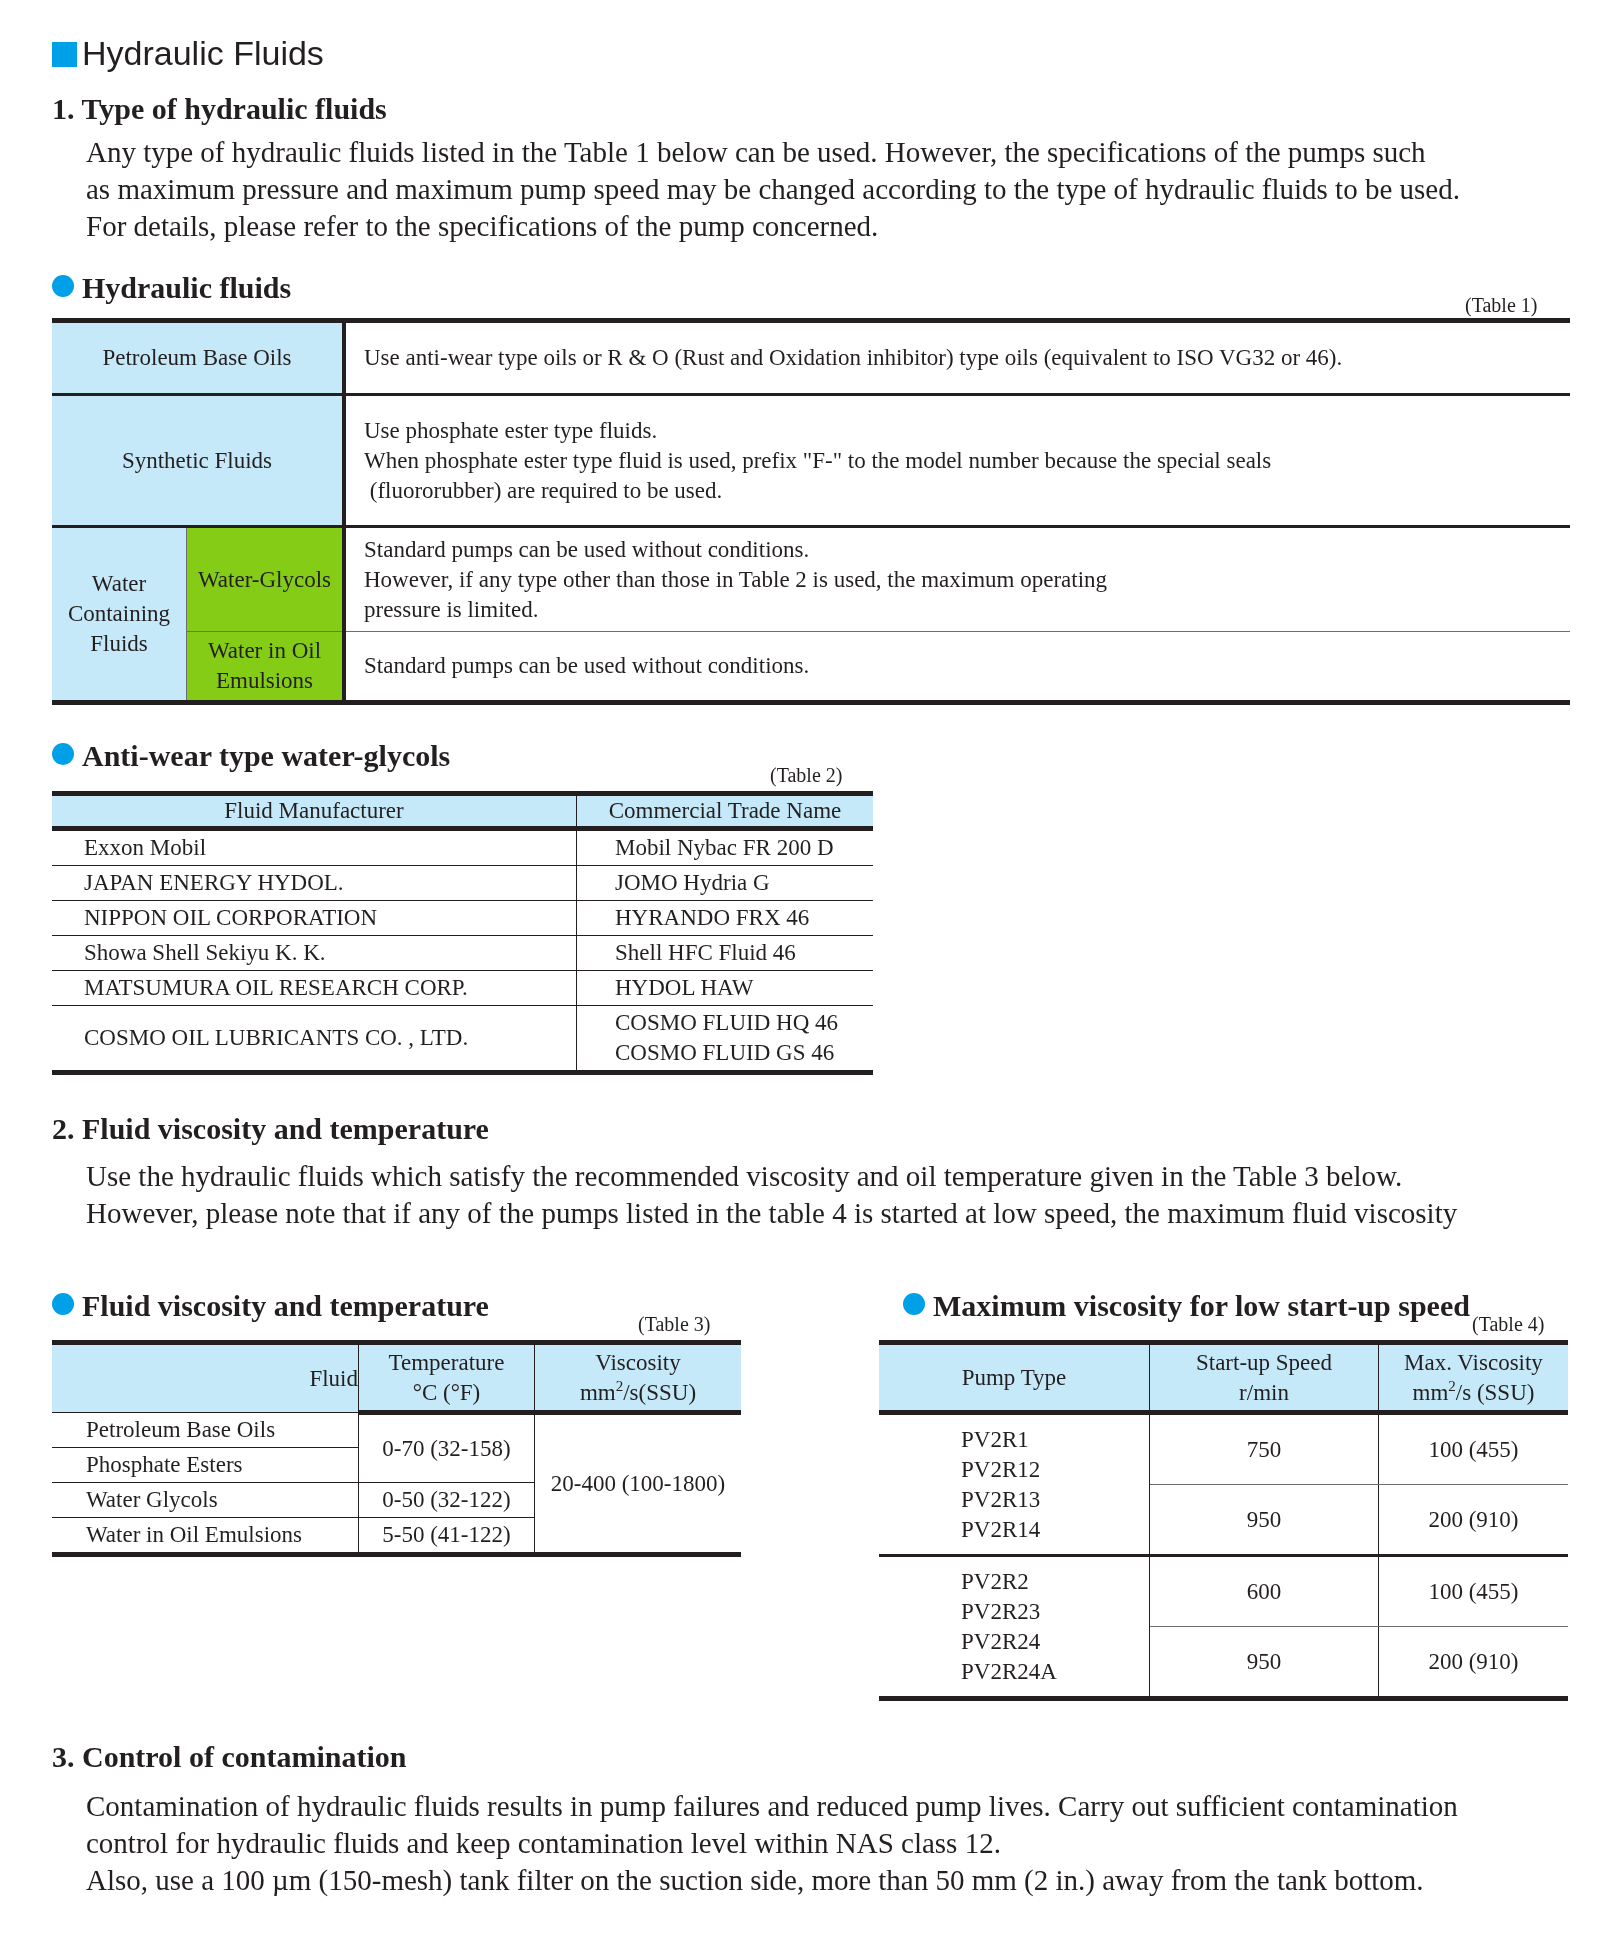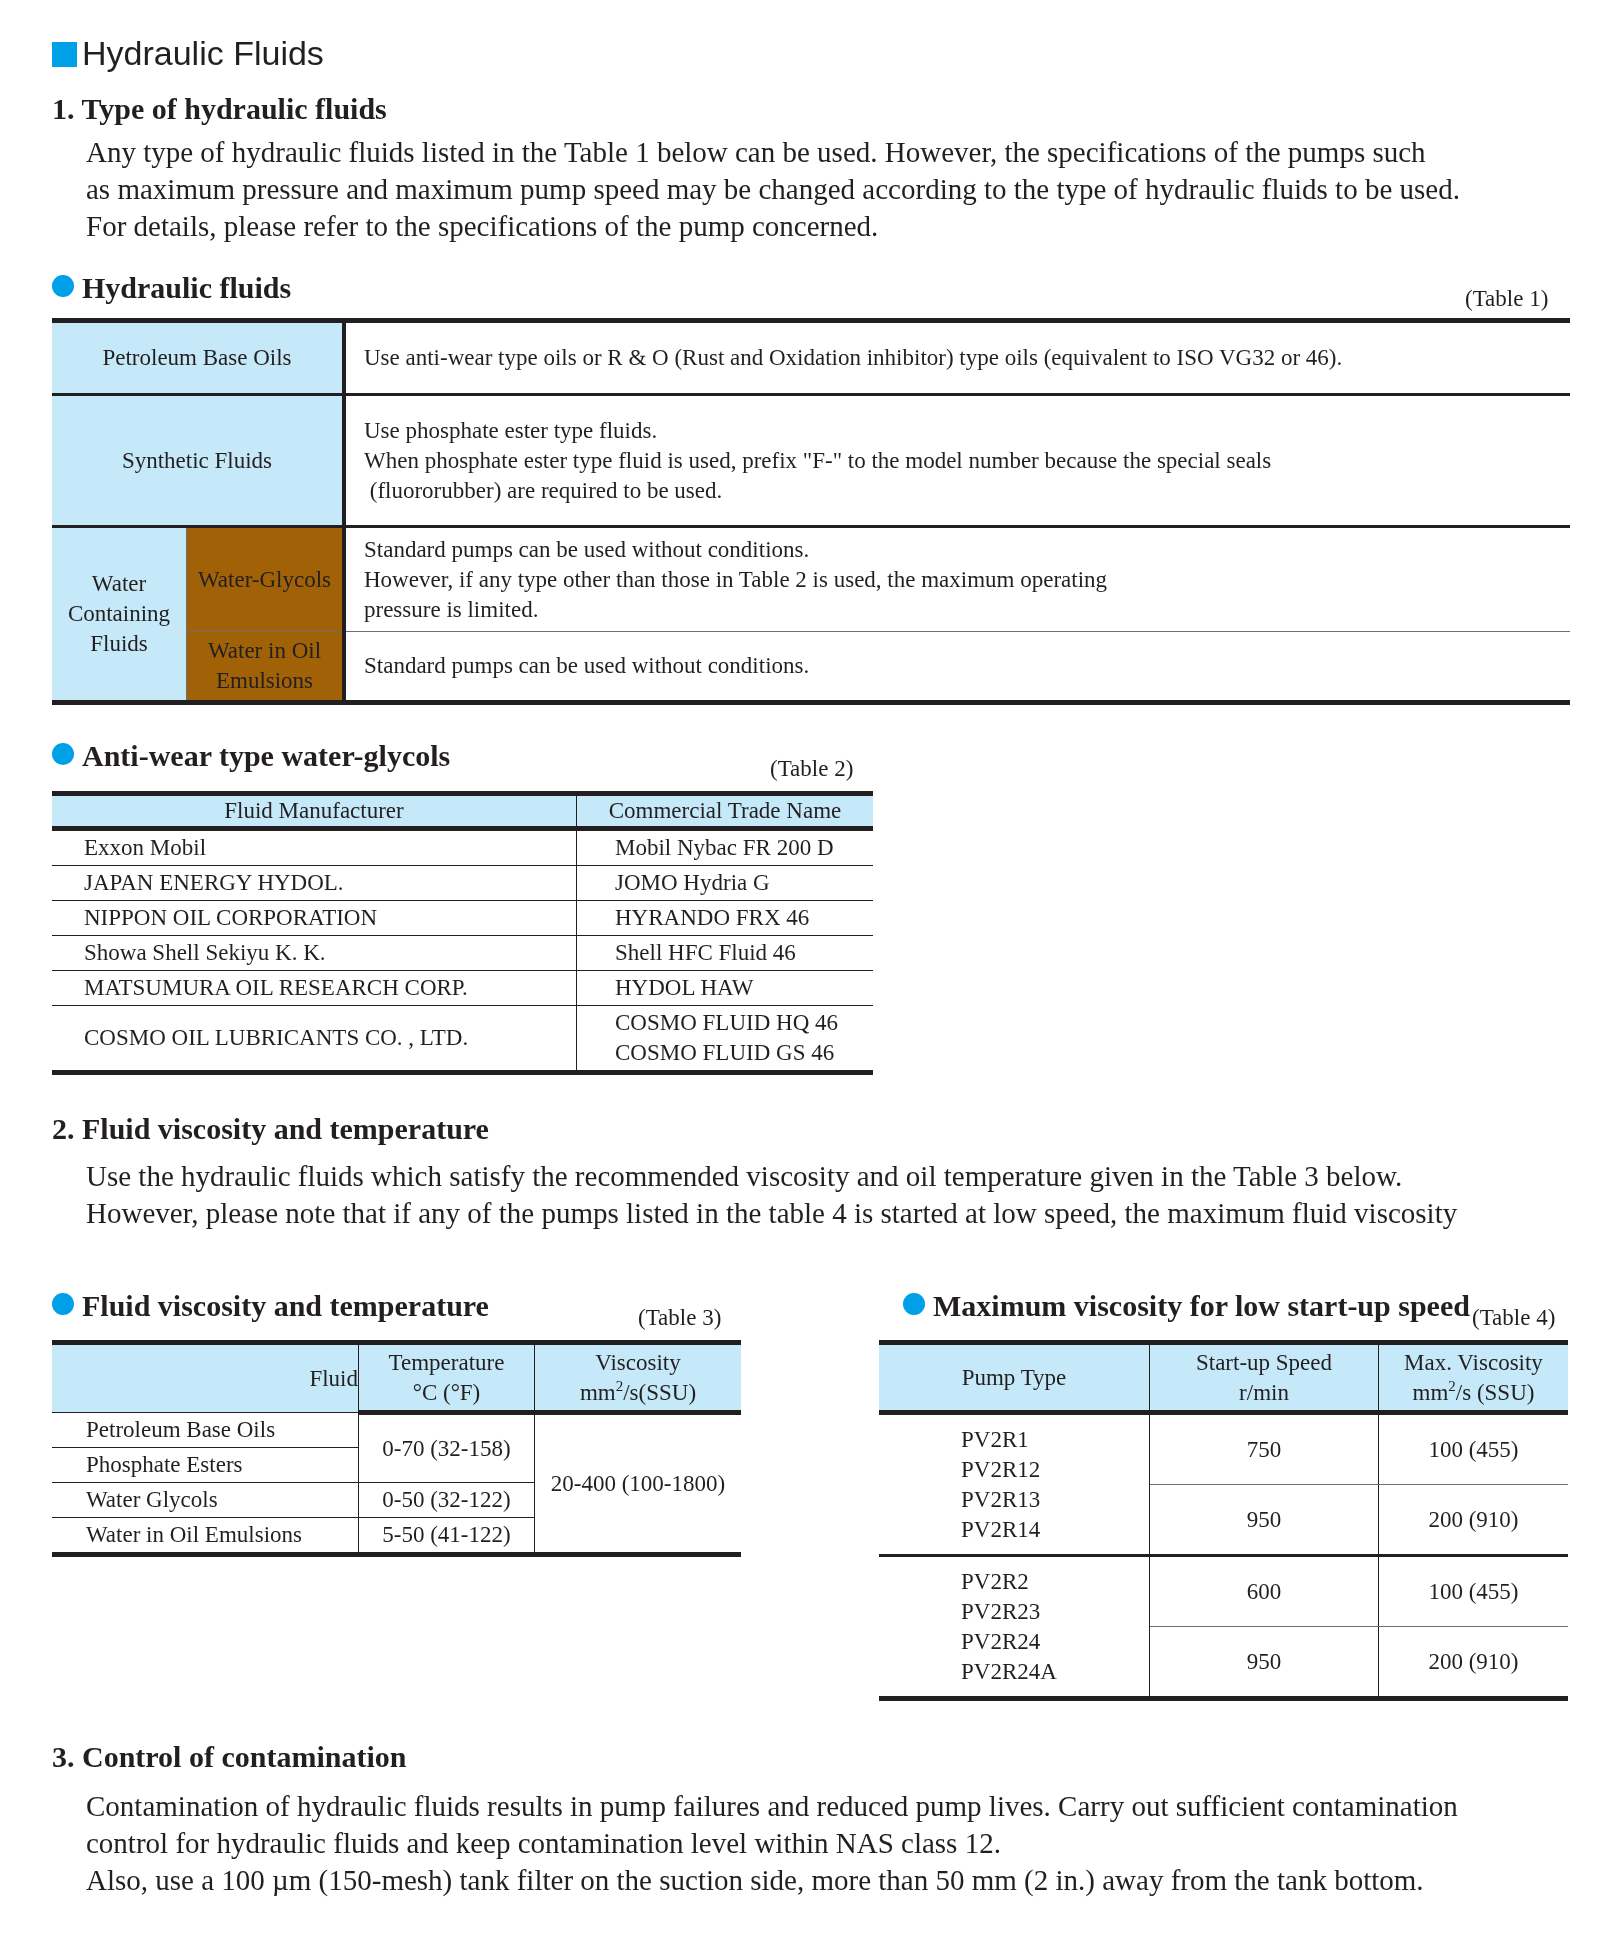--- a/index.html
+++ b/index.html
@@ -6,36 +6,36 @@
   body { width:1613px; height:1950px; position:relative; overflow:hidden; color:#231f20;
          font-family:"Liberation Serif","DejaVu Serif",serif; }
   .title-sq { position:absolute; left:52px; top:42px; width:25px; height:25px; background:#00a0e9; }
   .page-title { position:absolute; left:82px; top:30px; font-family:"Liberation Sans","DejaVu Sans",sans-serif;
                 font-size:34px; line-height:46px; color:#231f20; white-space:nowrap; }
   .sec-h { position:absolute; font-weight:bold; font-size:30px; line-height:36px; white-space:nowrap; }
   .para { position:absolute; left:86px; width:1484px; font-size:29px; line-height:37px; text-align:justify; }
   .para .ln { display:block; white-space:nowrap; }
   .sub-h { position:absolute; font-weight:bold; font-size:30px; line-height:36px; white-space:nowrap; }
   .bullet { display:inline-block; width:22px; height:22px; border-radius:50%; background:#00a0e9; margin-right:8px; vertical-align:1px; }
-  .tbl-no { position:absolute; font-size:23px; line-height:28px; white-space:nowrap; }
+  .tbl-no { position:absolute; font-size:20px; line-height:28px; white-space:nowrap;margin-top:6px; }
 
   table { position:absolute; border-collapse:collapse; font-size:23px; }
   td, th { padding:0; font-weight:normal; }
 
   
   #t1 { left:52px; top:318px; width:1518px; border-top:5px solid #231f20; border-bottom:5px solid #231f20; }
   #t1 td { vertical-align:middle; }
   #t1 .lbl { background:#c5e9f8; text-align:center; line-height:30px; }
   #t1 .desc { padding-left:18px; line-height:30px; border-left:4px solid #231f20; }
   #t1 tr.r1 td { height:70px; border-bottom:3px solid #231f20; }
   #t1 tr.r2 td { height:129px; border-bottom:3px solid #231f20;margin-top:32px; }
   #t1 tr.r3 td.desc, #t1 tr.r3 td.sublbl { height:103px; border-bottom:1px solid #6d6e71; }
   #t1 tr.r4 td { height:68px; }
   #t1 td.grp { border-right:1px solid #6d6e71; width:134px; }
-  #t1 td.sublbl { background:#a16207; text-align:center; line-height:30px; width:155px; }
+  #t1 td.sublbl { background:#84cc16; text-align:center; line-height:30px; width:155px; }
 
   
   #t2 { left:52px; top:791px; width:821px; border-top:5px solid #231f20; border-bottom:5px solid #231f20; }
   #t2 th { height:30px; background:#c5e9f8; border-bottom:5px solid #231f20; font-size:23px; }
   #t2 td { height:34px; border-bottom:1px solid #231f20; line-height:30px; }
   #t2 tr:last-child td { border-bottom:none; height:64px; }
   #t2 .c1 { width:492px; padding-left:32px; border-right:1px solid #231f20; }
   #t2 .c2 { padding-left:38px; }
   #t2 th.c1 { padding-left:0; text-align:center; }
   #t2 th.c2 { padding-left:0; text-align:center; }

